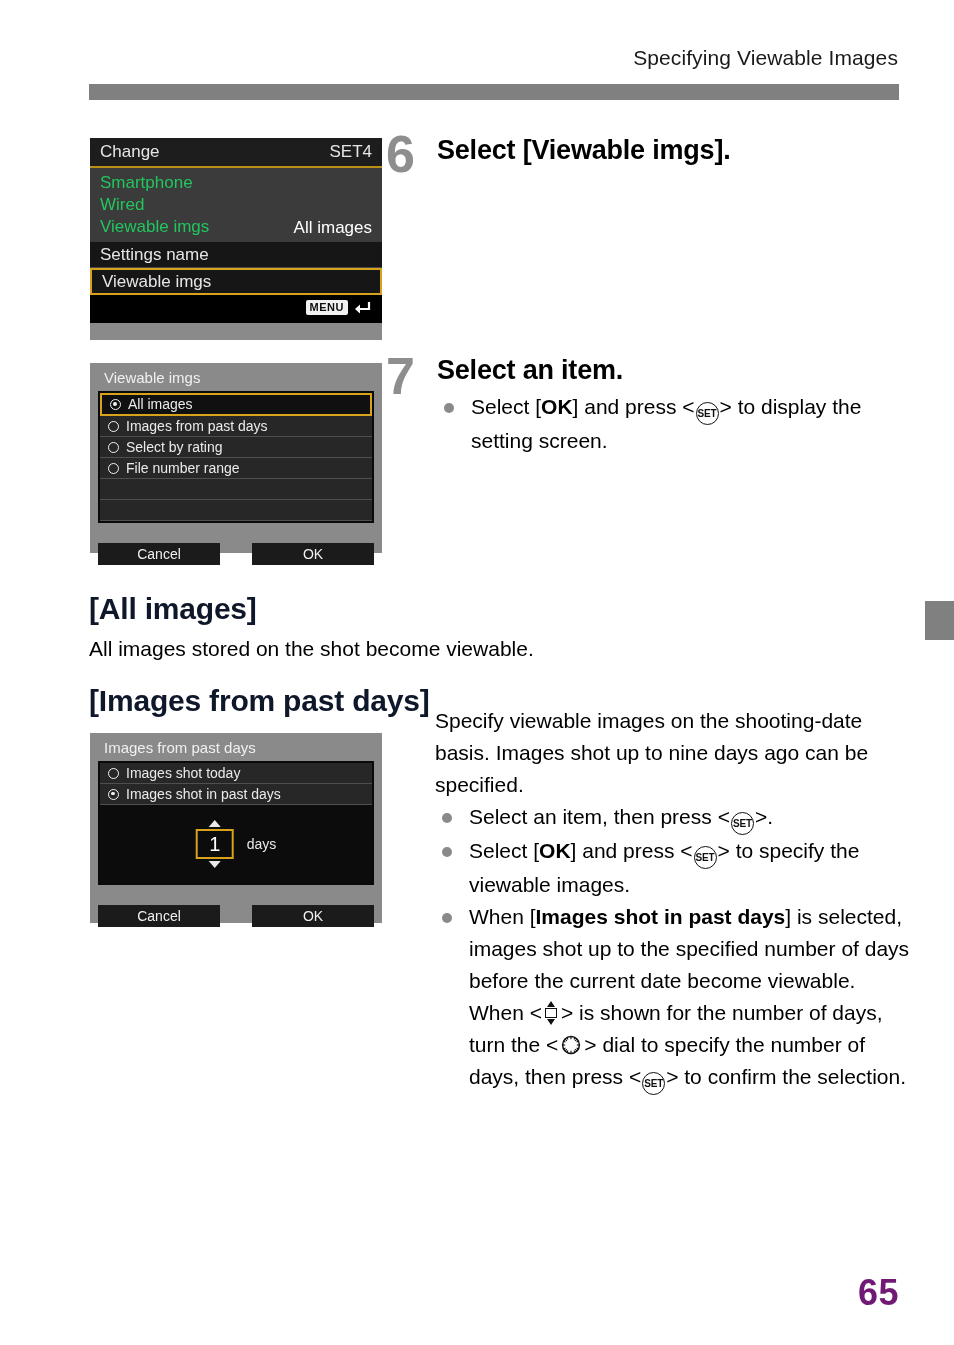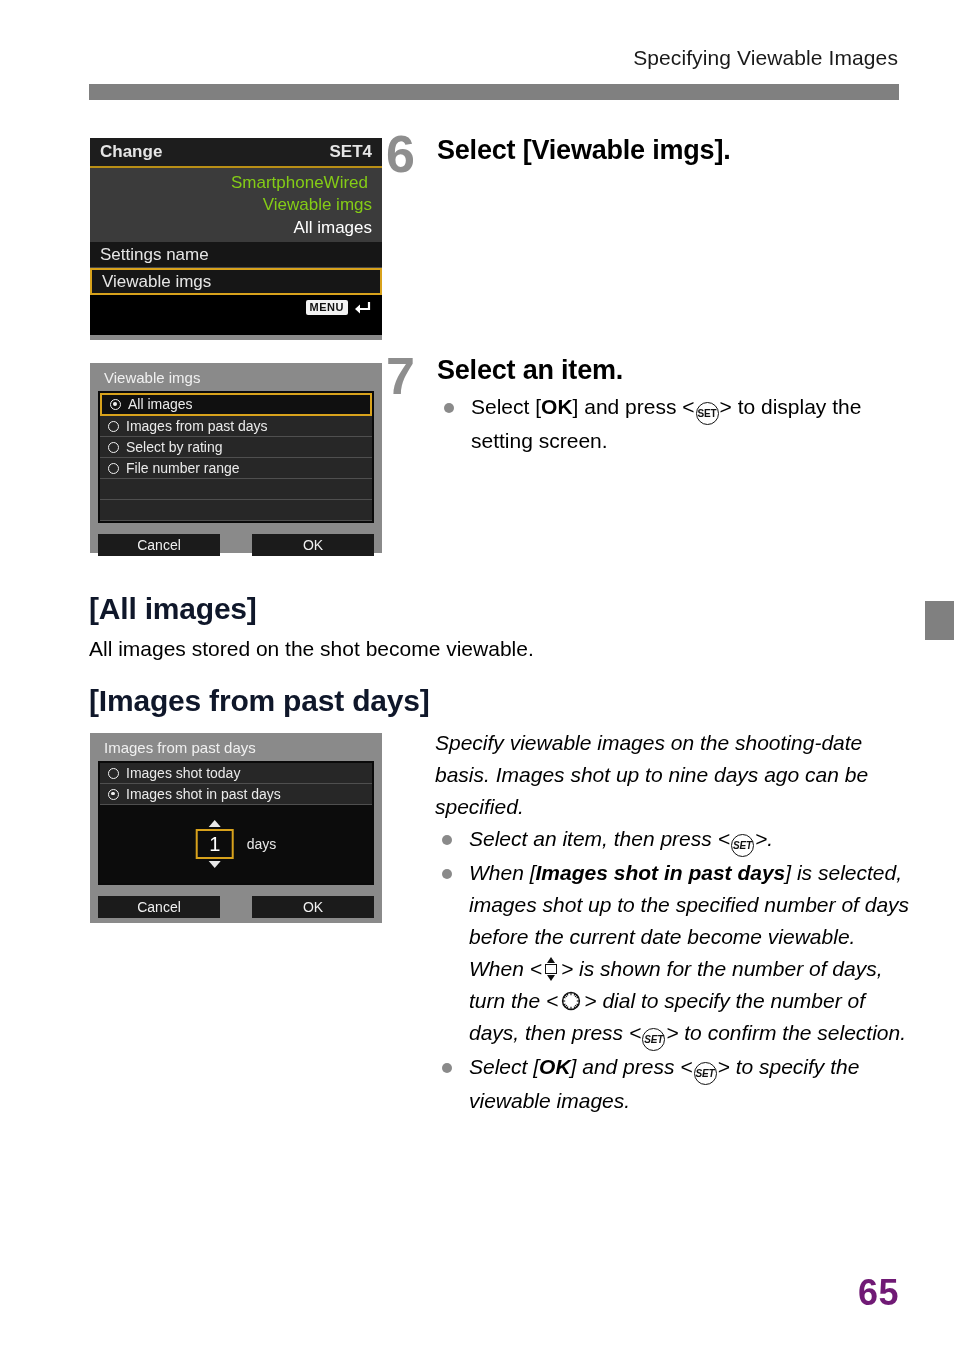--- a/index.html
+++ b/index.html
@@ -67,34 +67,35 @@
   .sc-titlebar {
     height: 30px;
     background: #1d1d1d;
     border-bottom: 2px solid #b98f16;
     display: flex;
     align-items: center;
     justify-content: space-between;
     padding: 0 10px;
     box-sizing: border-box;
   }
-  .sc-titlebar span { color: #e6e6e6; font-size: 17px; font-weight: bold; }
+  .sc-titlebar span { color: #e6e6e6; font-size: 17px; }
   .sc-block-gray {
     background: #3b3b3b;
     padding: 4px 10px 6px 10px;
     box-sizing: border-box;
     height: 74px;
     position: relative;
   }
   .sc-row2 {
     display: flex;
-    justify-content: flex-end;
-    color: #84cc16;
+    justify-content: flex-start;
+    color: #22c55e;
     font-size: 17px;
     line-height: 22px;
+    flex-direction: column;
   }
   .sc-row2 .val { margin-right: 4px; }
   .sc-value-right {
     position: absolute;
     right: 10px;
     bottom: 4px;
     color: #ffffff;
     font-size: 17px;
   }
   .sc-item {
@@ -108,21 +109,21 @@
     box-sizing: border-box;
   }
   .sc-item.selected {
     border: 2px solid #d8a21c;
     background: #161616;
     height: 27px;
     line-height: 23px;
   }
   .sc-footer {
     background: #000;
-    height: 40px;
+    height: 28px;
     position: relative;
   }
   .menu-badge {
     position: absolute;
     right: 34px;
     top: 5px;
     background: #f2f2f2;
     color: #111;
     font-size: 11px;
     font-weight: bold;
@@ -186,21 +187,21 @@
     content: "";
     position: absolute;
     left: 2px; top: 2px;
     width: 3.8px; height: 3.8px;
     border-radius: 50%;
     background: #f2f2f2;
   }
   .btn-row {
     display: flex;
     justify-content: space-between;
-    margin: 11px 8px 0 8px;
+    margin: 20px 8px 0 8px;
     gap: 24px;
   }
   .lcd-btn {
     background: #1b1b1b;
     color: #f0f0f0;
     font-size: 14px;
     text-align: center;
     width: 122px;
     height: 22px;
     line-height: 22px;
@@ -302,21 +303,21 @@
     position: absolute;
     font-size: 30px;
     font-weight: bold;
     color: #0f172a;
     letter-spacing: -0.2px;
   }
   #h-all-images { left: 89px; top: 592px; }
   #p-all-images { left: 89px; top: 633px; width: 700px; }
   #h-past-days { left: 89px; top: 684px; }
 
-  #body-past-days { left: 435px; top: 727px; width: 478px; font-style: italic; }
+  #body-past-days { left: 435px; top: 705px; width: 478px; }
   #body-past-days .intro { margin: 0 0 0 0; }
 
   
   .ico {
     display: inline-block;
     vertical-align: -3px;
   }
   .ico-set {
     width: 23px; height: 23px;
     border: 1.7px solid #111;
@@ -469,20 +470,21 @@
 </div>
 
 <div class="h-sec" id="h-all-images">[All images]</div>
 <div class="para" id="p-all-images">All images stored on the shot become viewable.</div>
 
 <div class="h-sec" id="h-past-days">[Images from past days]</div>
 <div class="para" id="body-past-days">
   <p class="intro">Specify viewable images on the shooting-date basis. Images shot up to nine days ago can be specified.</p>
   <ul class="bullet-list">
     <li>Select an item, then press &lt;<span class="ico ico-set">SET</span>&gt;.</li>
+    <li>Select [<b>OK</b>] and press &lt;<span class="ico ico-set">SET</span>&gt; to specify the viewable images.</li>
     <li>When [<b>Images shot in past days</b>] is selected, images shot up to the specified number of days before the current date become viewable. When &lt;<span class="ico ico-updown"><span class="tu"></span><span class="box"></span><span class="td"></span></span>&gt; is shown for the number of days, turn the &lt;<span class="ico ico-dial"><svg viewBox="0 0 24 24" width="24" height="24">
             <circle cx="12" cy="12" r="8.4" fill="none" stroke="#111" stroke-width="1.5"></circle>
             <g stroke="#111" stroke-width="1.1">
               <line x1="12" y1="3.6" x2="12" y2="6.2"></line>
               <line x1="12" y1="17.8" x2="12" y2="20.4"></line>
               <line x1="3.6" y1="12" x2="6.2" y2="12"></line>
               <line x1="17.8" y1="12" x2="20.4" y2="12"></line>
               <line x1="6.1" y1="6.1" x2="7.9" y2="7.9"></line>
               <line x1="16.1" y1="16.1" x2="17.9" y2="17.9"></line>
               <line x1="17.9" y1="6.1" x2="16.1" y2="7.9"></line>
@@ -490,17 +492,16 @@
               <line x1="8.0" y1="4.2" x2="8.9" y2="6.5"></line>
               <line x1="15.1" y1="17.5" x2="16.0" y2="19.8"></line>
               <line x1="4.2" y1="16.0" x2="6.5" y2="15.1"></line>
               <line x1="17.5" y1="8.9" x2="19.8" y2="8.0"></line>
               <line x1="4.2" y1="8.0" x2="6.5" y2="8.9"></line>
               <line x1="17.5" y1="15.1" x2="19.8" y2="16.0"></line>
               <line x1="8.0" y1="19.8" x2="8.9" y2="17.5"></line>
               <line x1="15.1" y1="6.5" x2="16.0" y2="4.2"></line>
             </g>
           </svg></span>&gt; dial to specify the number of days, then press &lt;<span class="ico ico-set">SET</span>&gt; to confirm the selection.</li>
-    <li>Select [<b>OK</b>] and press &lt;<span class="ico ico-set">SET</span>&gt; to specify the viewable images.</li>
   </ul>
 </div>
 
 <div class="page-number">65</div>
 
 </body></html>

